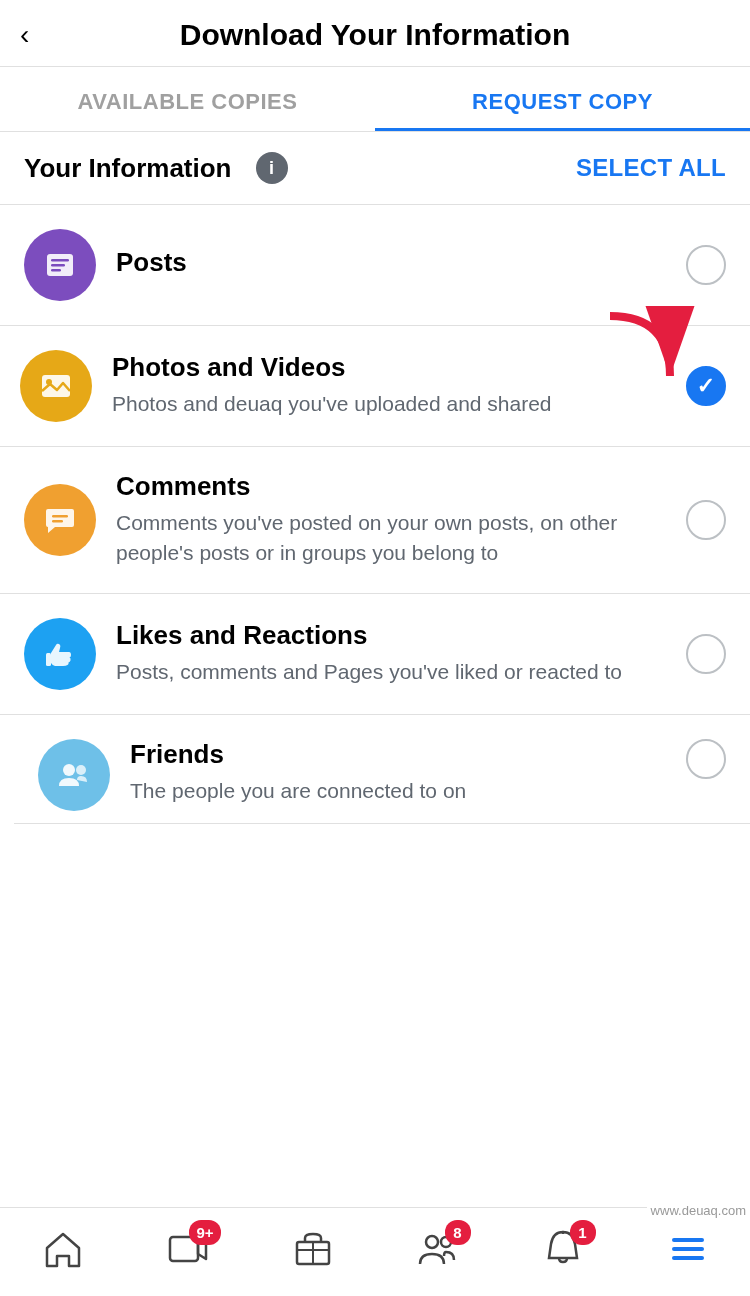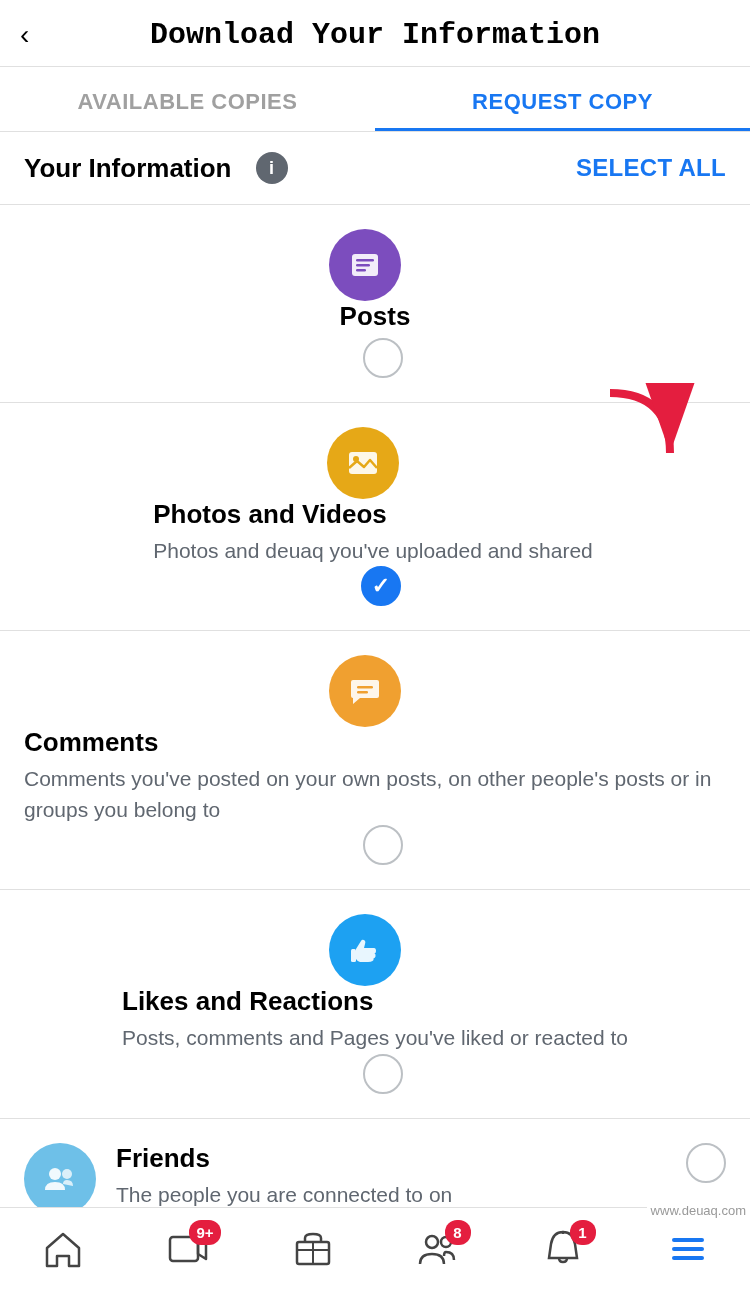--- a/index.html
+++ b/index.html
@@ -28,21 +28,20 @@
       left: 20px;
       font-size: 28px;
       color: #000;
       cursor: pointer;
     }
     .header-title {
       font-size: 30px;
       font-weight: 700;
       color: #000;
       text-align: center;
-      font-family: Liberation Mono, monospace;
     }
 
     
     .tabs {
       display: flex;
       border-bottom: 1px solid #e0e0e0;
       background: #fff;
     }
     .tab {
       flex: 1;
@@ -110,21 +109,20 @@
     }
 
     
     .list-item {
       display: flex;
       align-items: center;
       padding: 24px 24px;
       border-bottom: 1px solid #e0e0e0;
       background: #fff;
       position: relative;
-      flex-direction: column;
     }
     .item-icon {
       width: 72px;
       height: 72px;
       border-radius: 50%;
       display: flex;
       align-items: center;
       justify-content: center;
       flex-shrink: 0;
       margin-right: 20px;
@@ -176,25 +174,26 @@
       position: absolute;
       right: 78px;
       top: 10px;
       pointer-events: none;
     }
 
     
     .list-item-partial {
       display: flex;
       align-items: flex-start;
-      padding: 24px 24px 22px;
+      padding: 24px 24px 12px;
       background: #fff;
       border-bottom: 1px solid #e0e0e0;
       overflow: hidden;
       max-height: 120px;
+      margin-left: 14px;
     }
 
     
     .bottom-nav {
       position: fixed;
       bottom: 0;
       left: 0;
       width: 750px;
       background: #fff;
       border-top: 1px solid #e0e0e0;

